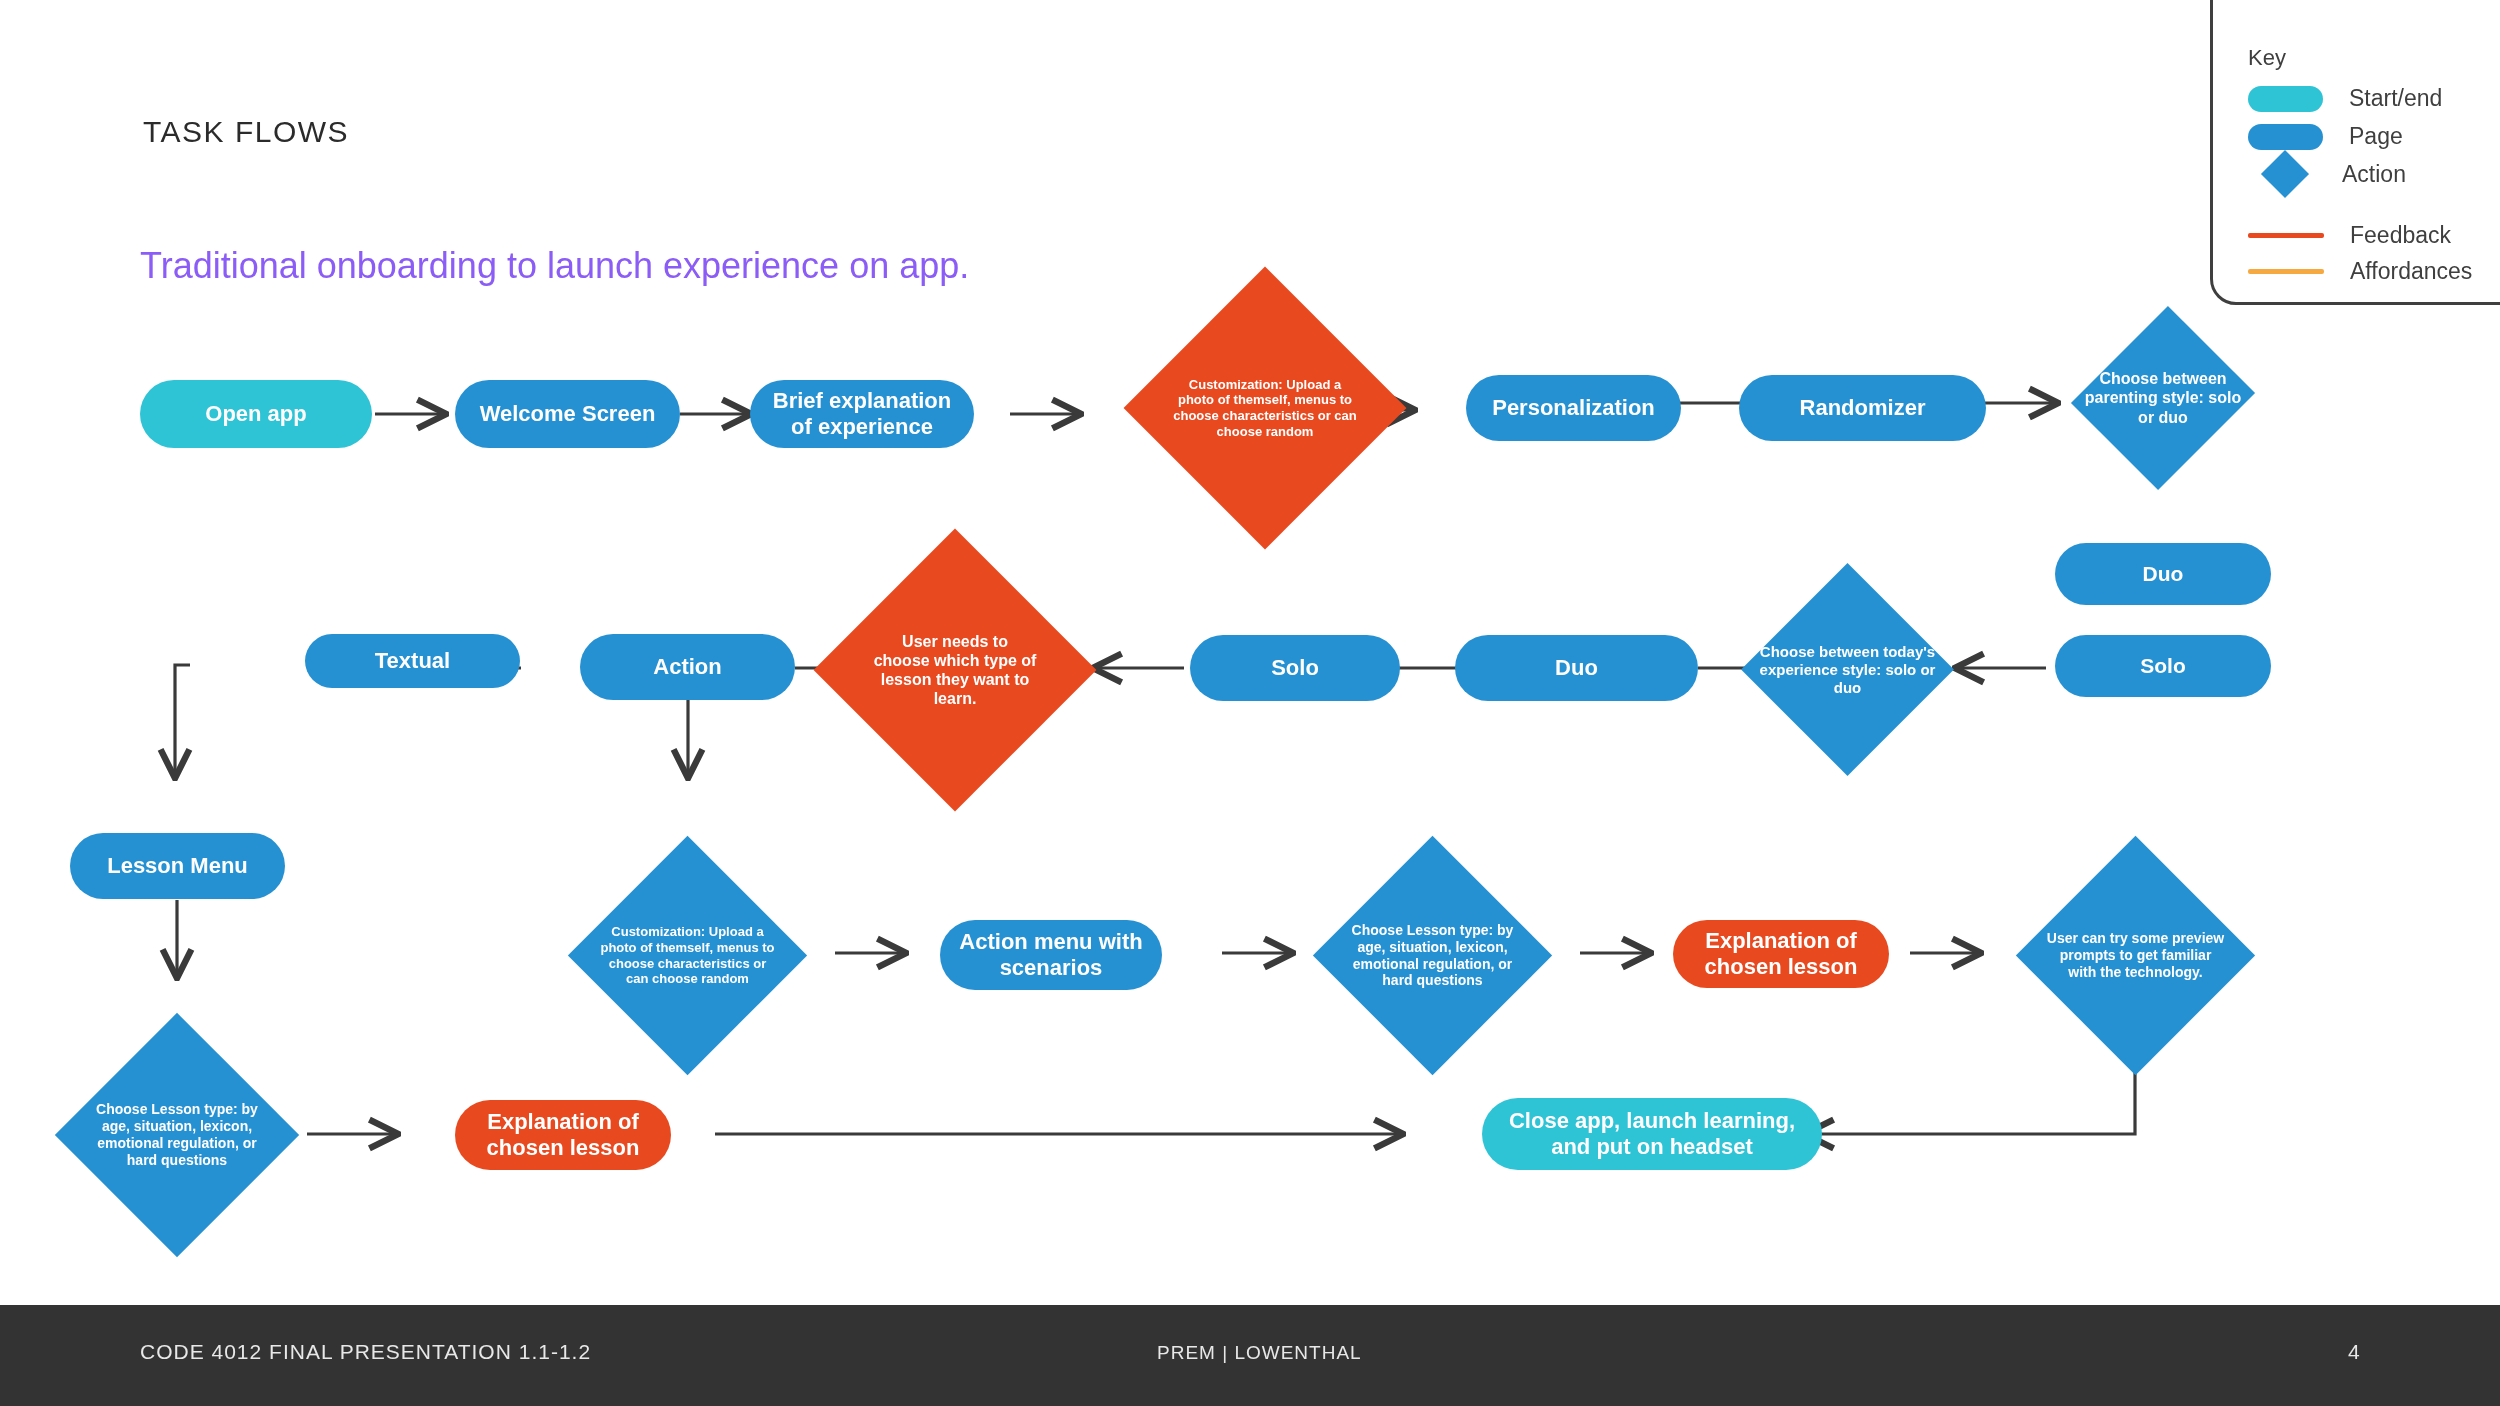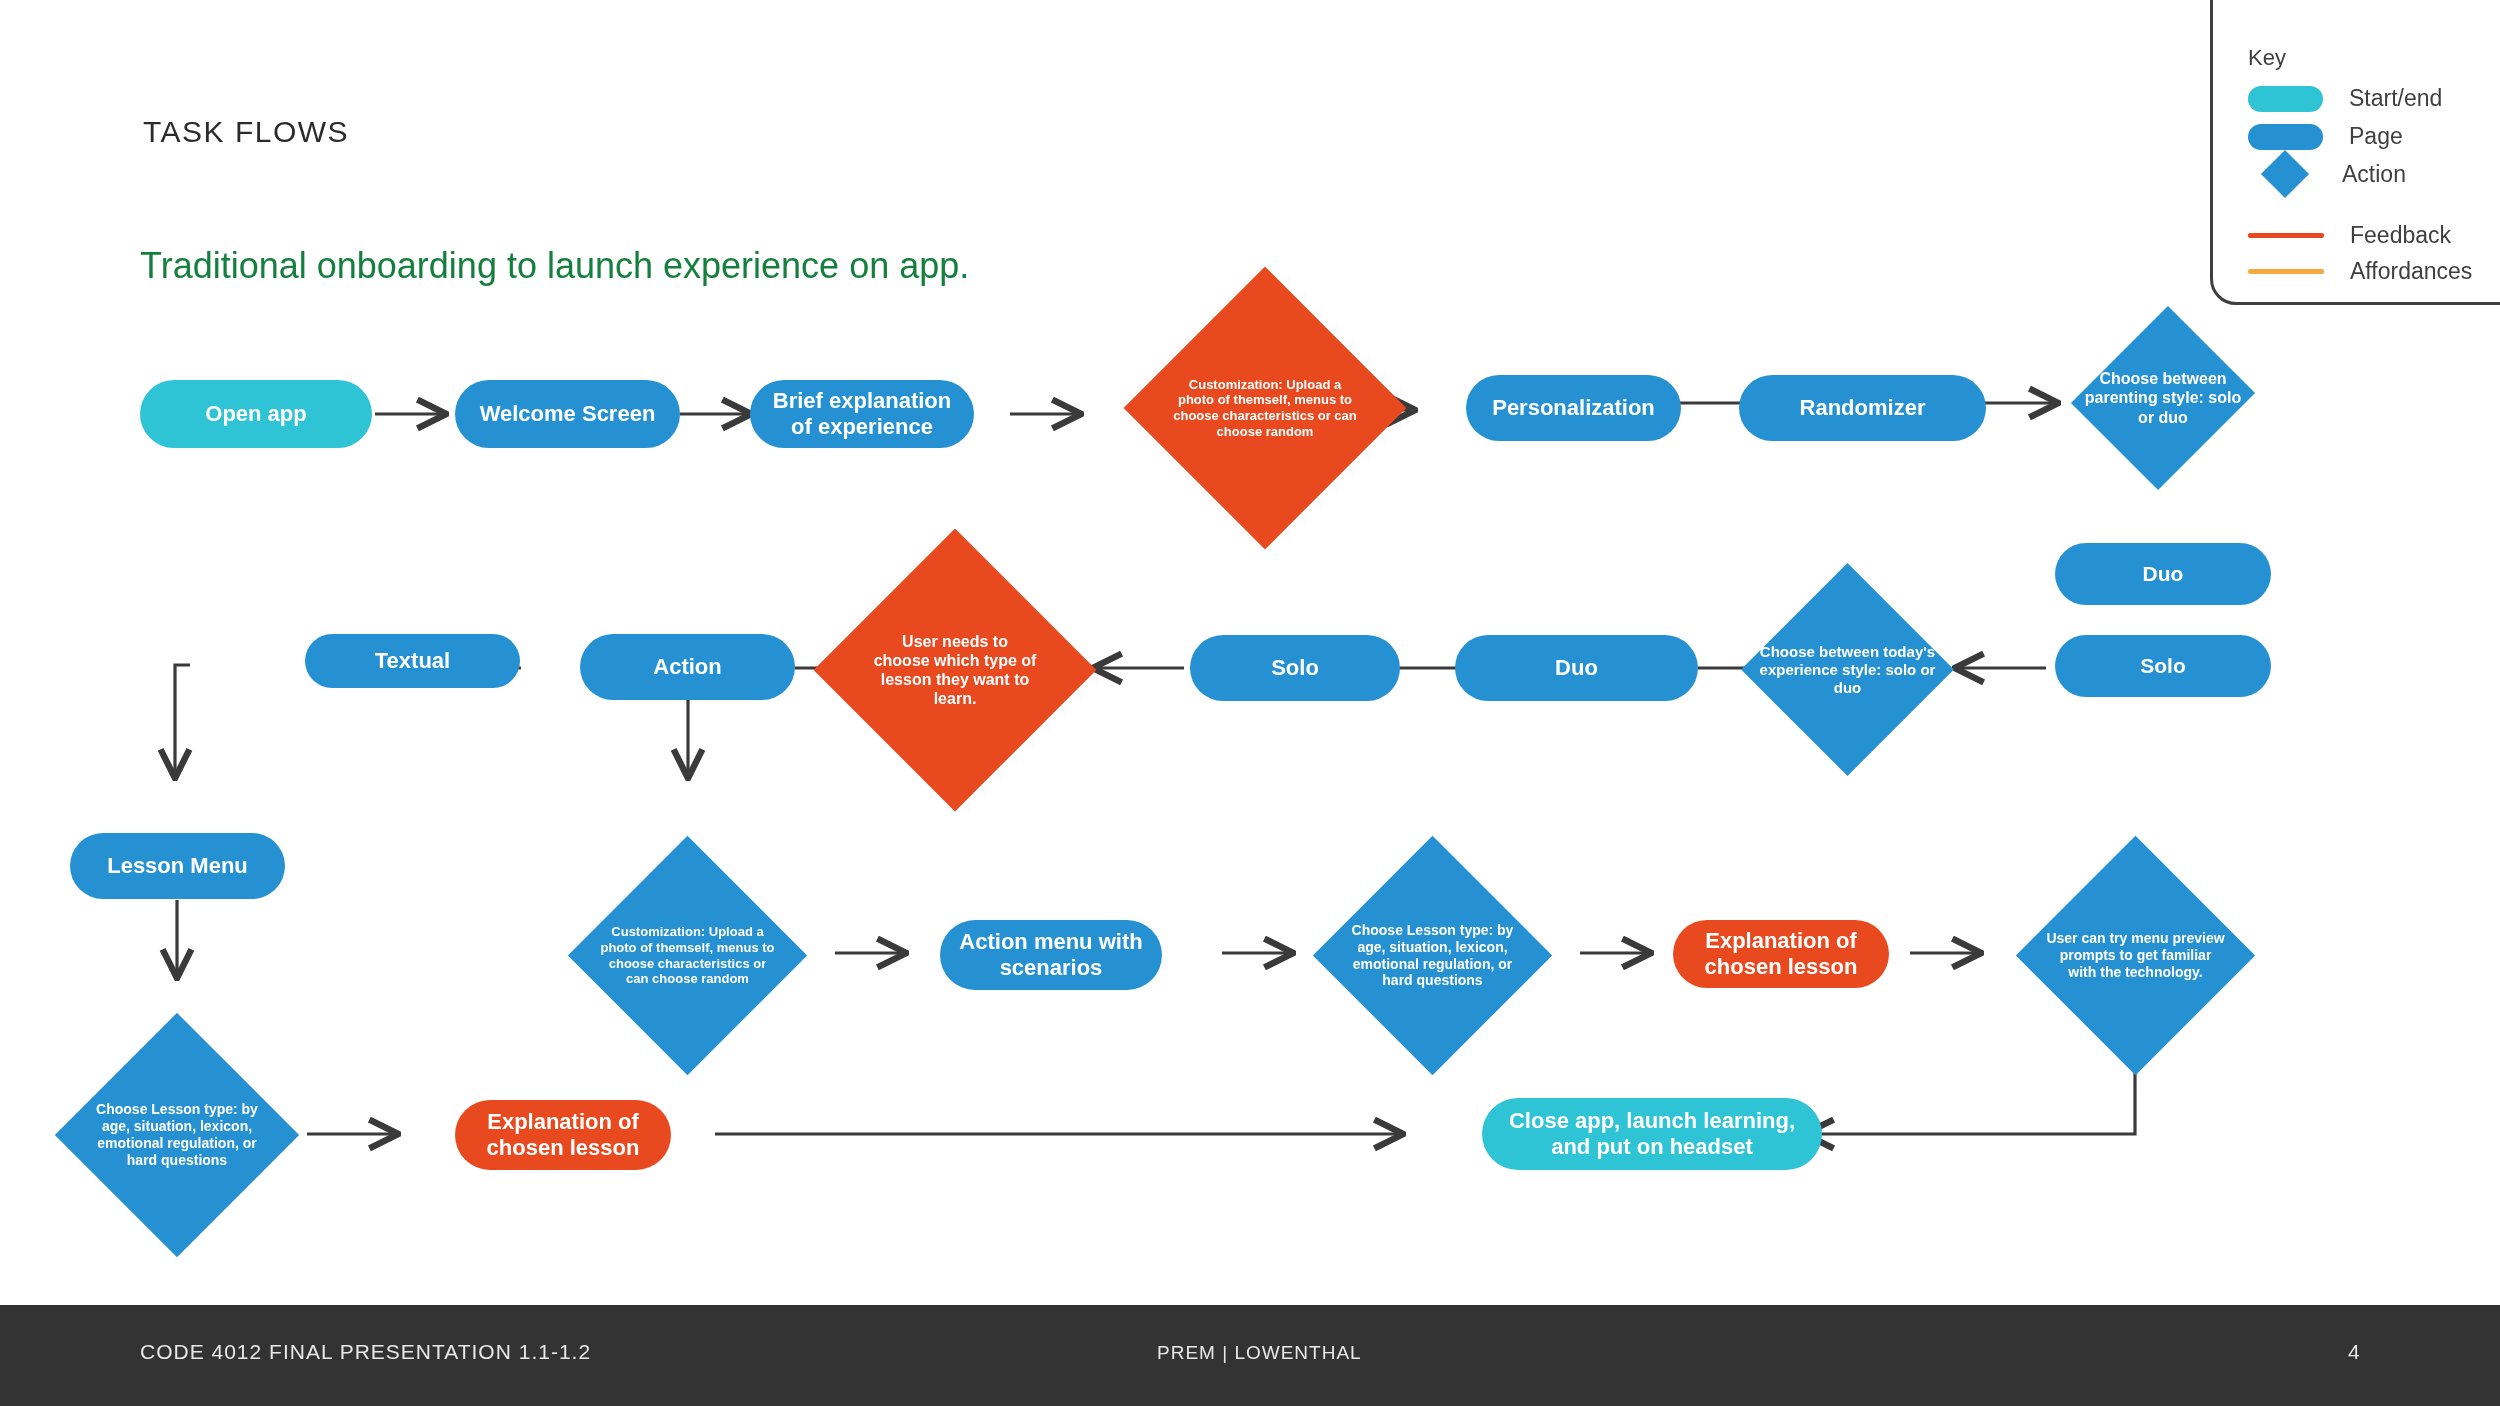--- a/index.html
+++ b/index.html
@@ -12,21 +12,21 @@
   }
   #stage{position:absolute;inset:0;}
 
   
   .slide-title{
     position:absolute;left:143px;top:115px;
     font-size:30px;letter-spacing:1.5px;color:#2b2b2b;font-weight:400;
   }
   .slide-subtitle{
     position:absolute;left:140px;top:245px;
-    font-size:36px;color:#15803d;font-weight:400;
+    font-size:36px;color:#8b5cf6;font-weight:400;
   }
 
   
   .key-box{
     position:absolute;left:2210px;top:-30px;width:330px;height:335px;
     border:3px solid #3f3f3f;border-radius:26px;background:#fff;
     box-sizing:border-box;
   }
   .key-label{position:absolute;left:2248px;top:45px;font-size:22px;color:#3f3f3f;}
   .key-row{position:absolute;display:flex;align-items:center;}
@@ -203,21 +203,21 @@
     <div class="dia-shape page" style="transform:rotate(45deg) scale(0.72);"></div>
     <div class="dia-text" style="font-size:14px;padding:0 24px;">Choose Lesson type: by age, situation, lexicon, emotional regulation, or hard questions</div>
   </div>
 
   <div class="node pill feedback" style="left:1673px;top:920px;width:216px;height:68px;font-size:22px;padding:0 10px;">
     <span>Explanation of chosen lesson</span>
   </div>
 
   <div class="dia-wrap" style="left:2018px;top:838px;width:235px;height:235px;">
     <div class="dia-shape page" style="transform:rotate(45deg) scale(0.72);"></div>
-    <div class="dia-text" style="font-size:14px;padding:0 26px;">User can try menu preview prompts to get familiar with the technology.</div>
+    <div class="dia-text" style="font-size:14px;padding:0 26px;">User can try some preview prompts to get familiar with the technology.</div>
   </div>
 
   <div class="dia-wrap" style="left:57px;top:1015px;width:240px;height:240px;">
     <div class="dia-shape page" style="transform:rotate(45deg) scale(0.72);"></div>
     <div class="dia-text" style="font-size:14px;padding:0 24px;">Choose Lesson type: by age, situation,  lexicon, emotional regulation, or hard questions</div>
   </div>
 
   <div class="node pill feedback" style="left:455px;top:1100px;width:216px;height:70px;font-size:22px;padding:0 10px;">
     <span>Explanation of chosen lesson</span>
   </div>

